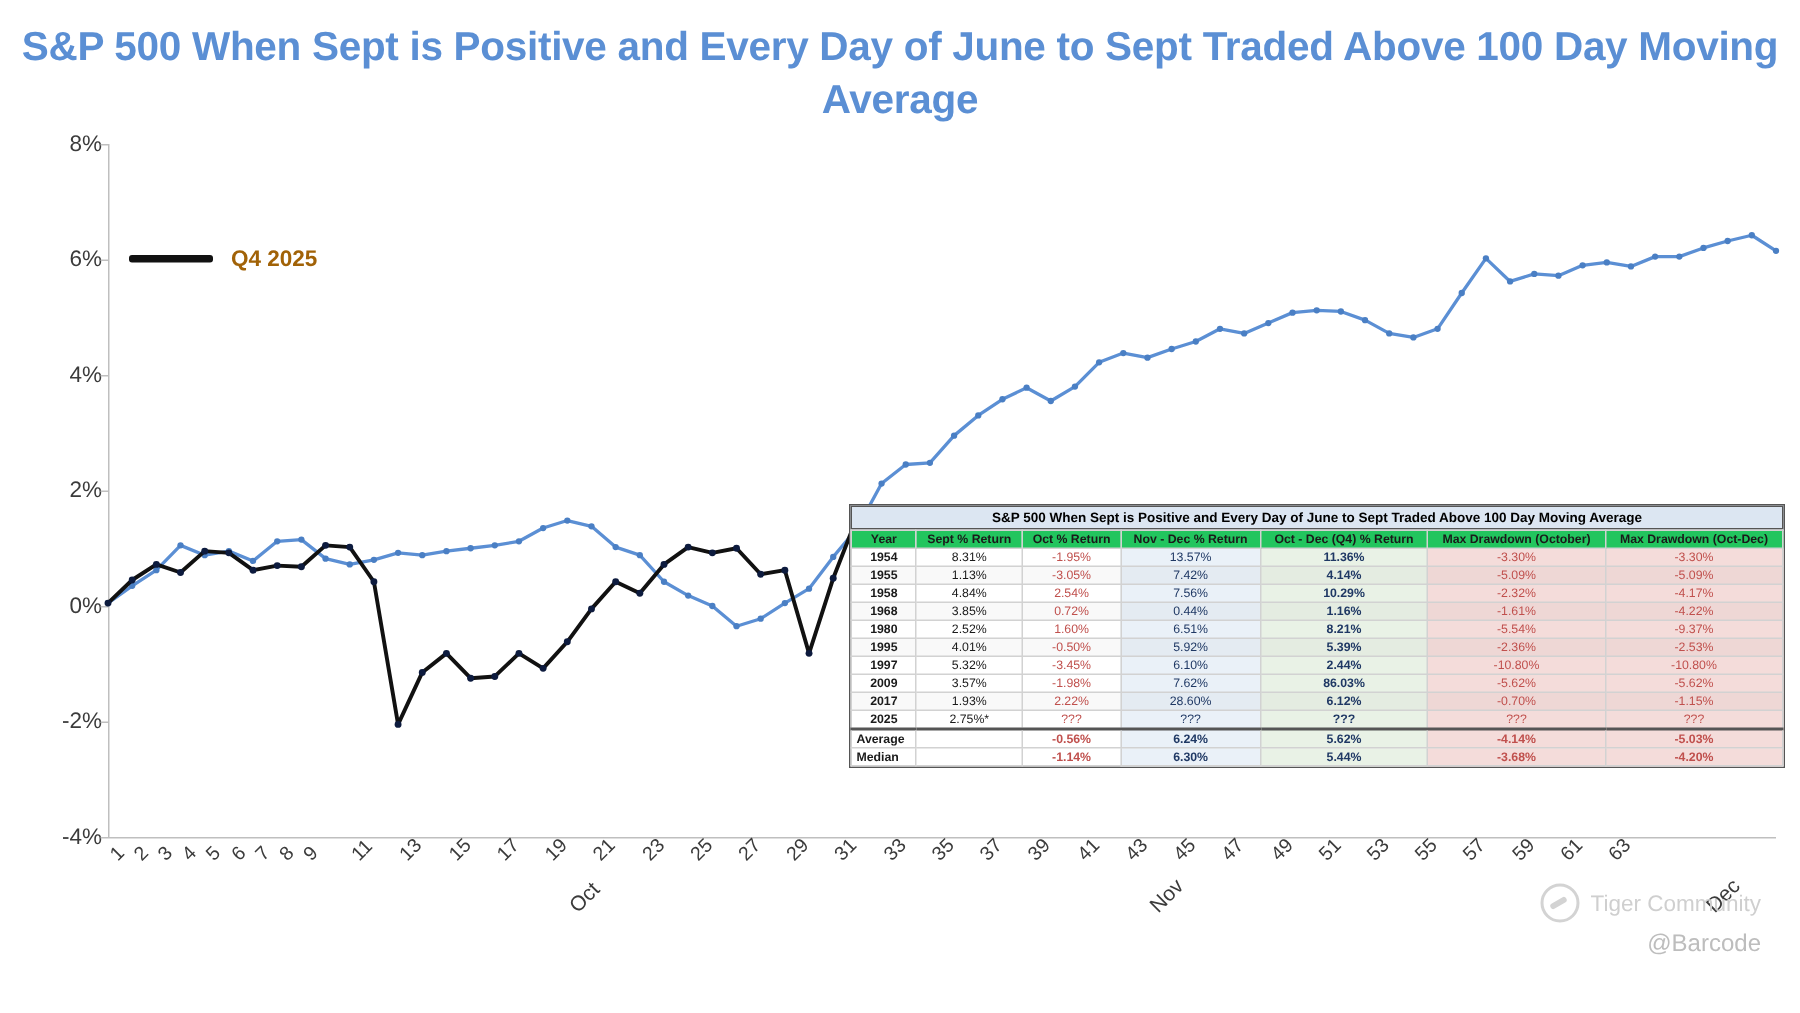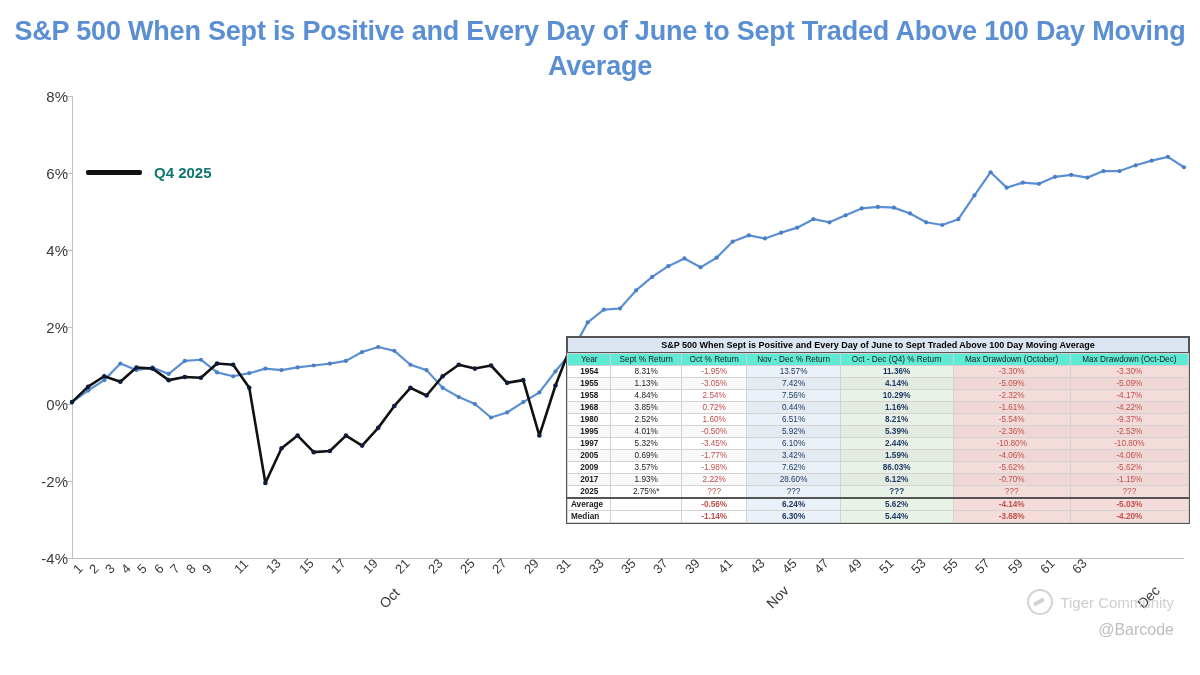--- a/index.html
+++ b/index.html
@@ -34,34 +34,34 @@
 
   .legend { position:absolute; left:86px; top:124px; width:420px; }
   .legend-row { position:relative; height:52px; }
   .legend-swatch {
     position:absolute; left:0; top:16px; width:56px; height:4px; border-radius:2px;
   }
   .legend-label {
     position:absolute; left:68px; top:0; font-weight:bold; font-size:15px;
     color:#5b8fd4; line-height:1.45; white-space:pre-line;
   }
-  .legend-label.dark { color:#0f766e; top:8px; }
+  .legend-label.dark { color:#a16207; top:8px; }
 
   
   .tbl-wrap {
     position:absolute; left:566px; top:336px; width:622px;
     border:1px solid #555; background:#ffffff;
   }
   table { border-collapse:collapse; width:100%; font-size:8.2px; color:#1a1a1a; }
   table td, table th { border:1px solid #d2d2d2; padding:1px 3px; text-align:center; white-space:nowrap; }
   .tbl-title {
     font-weight:bold; font-size:9px; background:#dce6f2; border:1px solid #555;
     padding:2px 0; text-align:center;
   }
-  thead th { font-weight:normal; background:#5eead4; font-size:8.2px; }
+  thead th { font-weight:bold; background:#22c55e; font-size:8.2px; }
   tbody td:first-child { font-weight:bold; text-align:center; }
   .c-oct { color:#c0504d; }
   .c-nd  { color:#1f3864; }
   .c-q4  { color:#1f3864; }
   .bg-nd { background:#eaf1f8; }
   .bg-q4 { background:#e9f2e6;font-weight:bold; }
   .bg-dd { background:#f4dcda; color:#c0504d; }
   .bg-dd2 { background:#f4dcda; color:#c0504d; }
   tbody tr.alt td { background-image:linear-gradient(rgba(0,0,0,0.025), rgba(0,0,0,0.025)); }
   tfoot td { font-weight:bold;margin-top:43px; }
@@ -331,29 +331,20 @@
           </tr>
           <tr>
             <td>1997</td>
             <td>5.32%</td>
             <td class="c-oct">-3.45%</td>
             <td class="bg-nd c-nd">6.10%</td>
             <td class="bg-q4 c-q4">2.44%</td>
             <td class="bg-dd">-10.80%</td>
             <td class="bg-dd2">-10.80%</td>
           </tr>
-          <tr class="alt">
-            <td>2005</td>
-            <td>0.69%</td>
-            <td class="c-oct">-1.77%</td>
-            <td class="bg-nd c-nd">3.42%</td>
-            <td class="bg-q4 c-q4">1.59%</td>
-            <td class="bg-dd">-4.06%</td>
-            <td class="bg-dd2">-4.06%</td>
-          </tr>
           <tr>
             <td>2009</td>
             <td>3.57%</td>
             <td class="c-oct">-1.98%</td>
             <td class="bg-nd c-nd">7.62%</td>
             <td class="bg-q4 c-q4">86.03%</td>
             <td class="bg-dd">-5.62%</td>
             <td class="bg-dd2">-5.62%</td>
           </tr>
           <tr class="alt">

